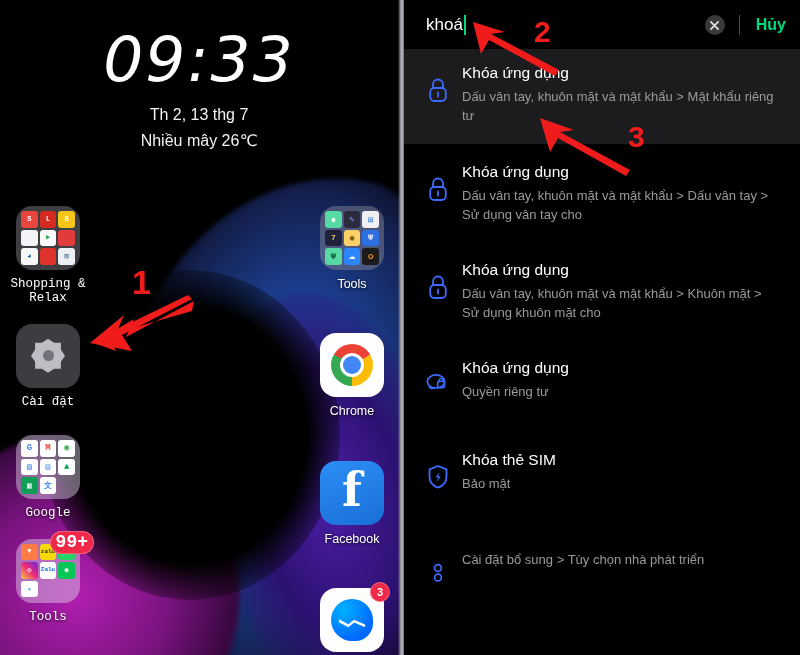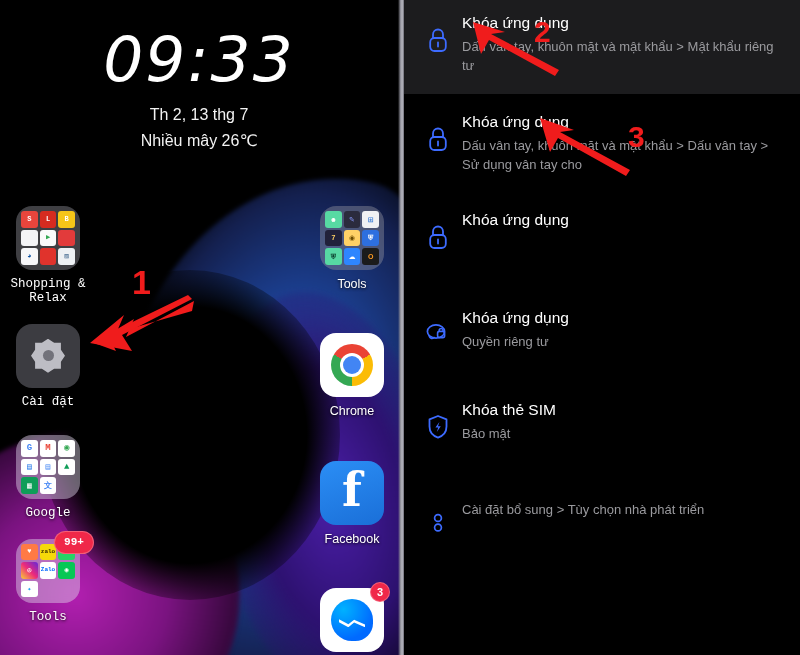--- a/index.html
+++ b/index.html
@@ -131,21 +131,21 @@
   .msg-bubble::after { content:'';position:absolute;left:8px;top:16px;width:26px;height:12px;
     background:#fff;
     clip-path: polygon(0% 35%, 36% 75%, 58% 38%, 100% 78%, 100% 100%, 58% 62%, 36% 100%, 0% 60%); }
 
   .badge {
     position:absolute; right:-6px; top:-6px; min-width:20px; height:20px;
     border-radius:10px; background:#f02849; color:#fff; font-size:11px;
     font-weight:700; display:flex; align-items:center; justify-content:center;
     padding:0 5px; border:1.5px solid rgba(255,255,255,.25); z-index:5;
   }
-  .badge.wide { right:-14px; top:-8px; font-size:11px; height:23px; border-radius:12px; min-width:40px; }
+  .badge.wide { right:-14px; top:-8px; font-size:18px; height:23px; border-radius:12px; min-width:40px; }
 
   
   .search-pane {
     position:absolute; left:404px; top:0; width:396px; height:655px;
     background:#000; overflow:hidden;
   }
   .search-bar {
     position:relative; height:50px; display:flex; align-items:center;
     padding: 0 14px 0 22px;
   }
@@ -310,20 +310,34 @@
           </div>
         </div>
 
       </div>
 
     </div>
   </div>
 
   <div class="search-pane">
 
+    <div class="search-bar">
+      <div class="search-input-wrap" placeholder="Tìm kiếm cài đặt">
+        <span class="search-text">khoá</span>
+        <span class="caret"></span>
+      </div>
+      <div class="clear-btn">
+        <svg width="9" height="9" viewBox="0 0 10 10" aria-hidden="true">
+          <path d="M1 1 L9 9 M9 1 L1 9" stroke="#e6e6e6" stroke-width="1.8" stroke-linecap="round"></path>
+        </svg>
+      </div>
+      <div class="sep"></div>
+      <div class="cancel-btn">Hủy</div>
+      <div class="bar-underline"></div>
+    </div>
 
     <div class="result-list">
 
       <div class="result-row active" style="min-height:94px;">
         <div class="res-icon">
           <svg width="22" height="26" viewBox="0 0 22 26" aria-hidden="true">
             <path d="M6 11 V7.5 A5 5 0 0 1 16 7.5 V11" fill="none" stroke="#3d6bff" stroke-width="1.8"></path>
             <rect x="3.2" y="11" width="15.6" height="13" rx="4.2" fill="none" stroke="#3d6bff" stroke-width="1.8"></rect>
             <line x1="11" y1="15.5" x2="11" y2="19.5" stroke="#3d6bff" stroke-width="1.8" stroke-linecap="round"></line>
           </svg>
@@ -351,20 +365,21 @@
       <div class="result-row" style="min-height:98px;padding-top:18px;">
         <div class="res-icon">
           <svg width="22" height="26" viewBox="0 0 22 26" aria-hidden="true">
             <path d="M6 11 V7.5 A5 5 0 0 1 16 7.5 V11" fill="none" stroke="#3d6bff" stroke-width="1.8"></path>
             <rect x="3.2" y="11" width="15.6" height="13" rx="4.2" fill="none" stroke="#3d6bff" stroke-width="1.8"></rect>
             <line x1="11" y1="15.5" x2="11" y2="19.5" stroke="#3d6bff" stroke-width="1.8" stroke-linecap="round"></line>
           </svg>
         </div>
         <div class="res-text">
           <div class="res-title">Khóa ứng dụng</div>
+          <div class="res-sub">Dấu vân tay, khuôn mặt và mật khẩu &gt; Khuôn mặt &gt; Sử dụng khuôn mặt cho</div>
         </div>
       </div>
 
       <div class="result-row" style="min-height:92px;padding-top:18px;">
         <div class="res-icon">
           <svg width="26" height="24" viewBox="0 0 26 24" aria-hidden="true">
             <ellipse cx="11" cy="9.5" rx="8.6" ry="6.6" fill="none" stroke="#3d6bff" stroke-width="1.7"></ellipse>
             <path d="M4 13.5 Q5.4 18 9.4 15.6" fill="none" stroke="#3d6bff" stroke-width="1.7" stroke-linecap="round"></path>
             <rect x="12.6" y="9.4" width="7" height="6.2" rx="1.8" fill="none" stroke="#3d6bff" stroke-width="1.6"></rect>
             <path d="M14.2 9.4 V7.8 A2 2 0 0 1 18 7.8 V9.4" fill="none" stroke="#3d6bff" stroke-width="1.5"></path>

